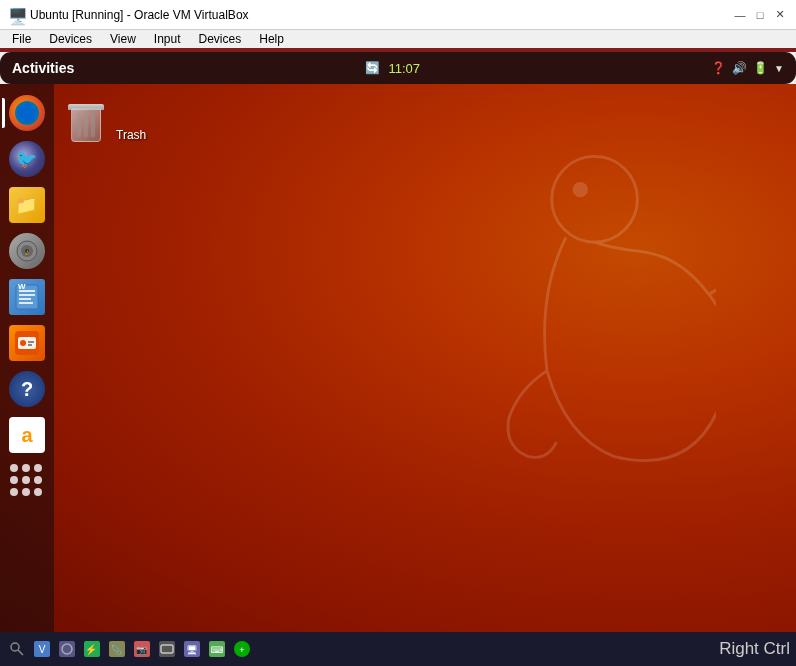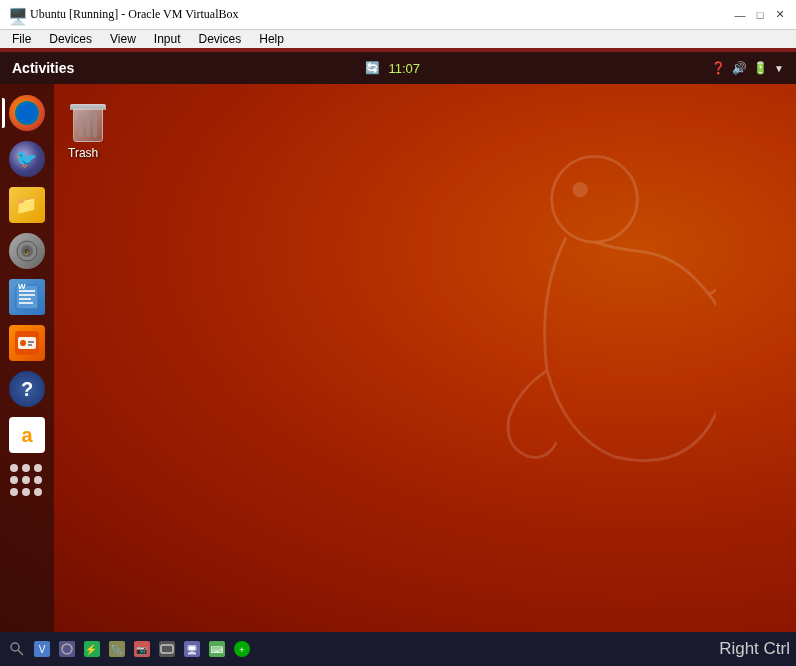--- a/index.html
+++ b/index.html
@@ -26,21 +26,20 @@
     }
     .title-bar-icon {
       width: 16px;
       height: 16px;
       margin-right: 6px;
     }
     .title-bar-text {
       font-size: 12px;
       color: #000;
       flex: 1;
-      font-family: Liberation Serif, serif;
     }
     .title-bar-buttons {
       display: flex;
       gap: 4px;
     }
     .title-btn {
       width: 16px;
       height: 16px;
       display: flex;
       align-items: center;
@@ -80,20 +79,21 @@
     
     .ubuntu-topbar {
       height: 32px;
       background: #2b1010;
       display: flex;
       align-items: center;
       padding: 16px 12px;
       flex-shrink: 0;
       position: relative;
       z-index: 10;
+      border-radius: 11px;
     }
     .ubuntu-activities {
       color: #fff;
       font-size: 14px;
       font-weight: bold;
       cursor: pointer;
     }
     .ubuntu-topbar-center {
       flex: 1;
       display: flex;
@@ -280,23 +280,23 @@
 
     
     .desktop-area {
       position: relative;
       z-index: 5;
       flex: 1;
       padding: 10px;
     }
     .desktop-icon {
       display: flex;
-      flex-direction: column;
-      align-items: flex-start;
-      gap: 4px;
+      flex-direction: row;
+      align-items: flex-end;
+      gap: 12px;
       width: 70px;
       cursor: pointer;
       padding: 4px;
       border-radius: 4px;
     }
     .desktop-icon-label {
       color: #fff;
       font-size: 12px;
       text-align: center;
       text-shadow: 1px 1px 2px rgba(0,0,0,0.8);

